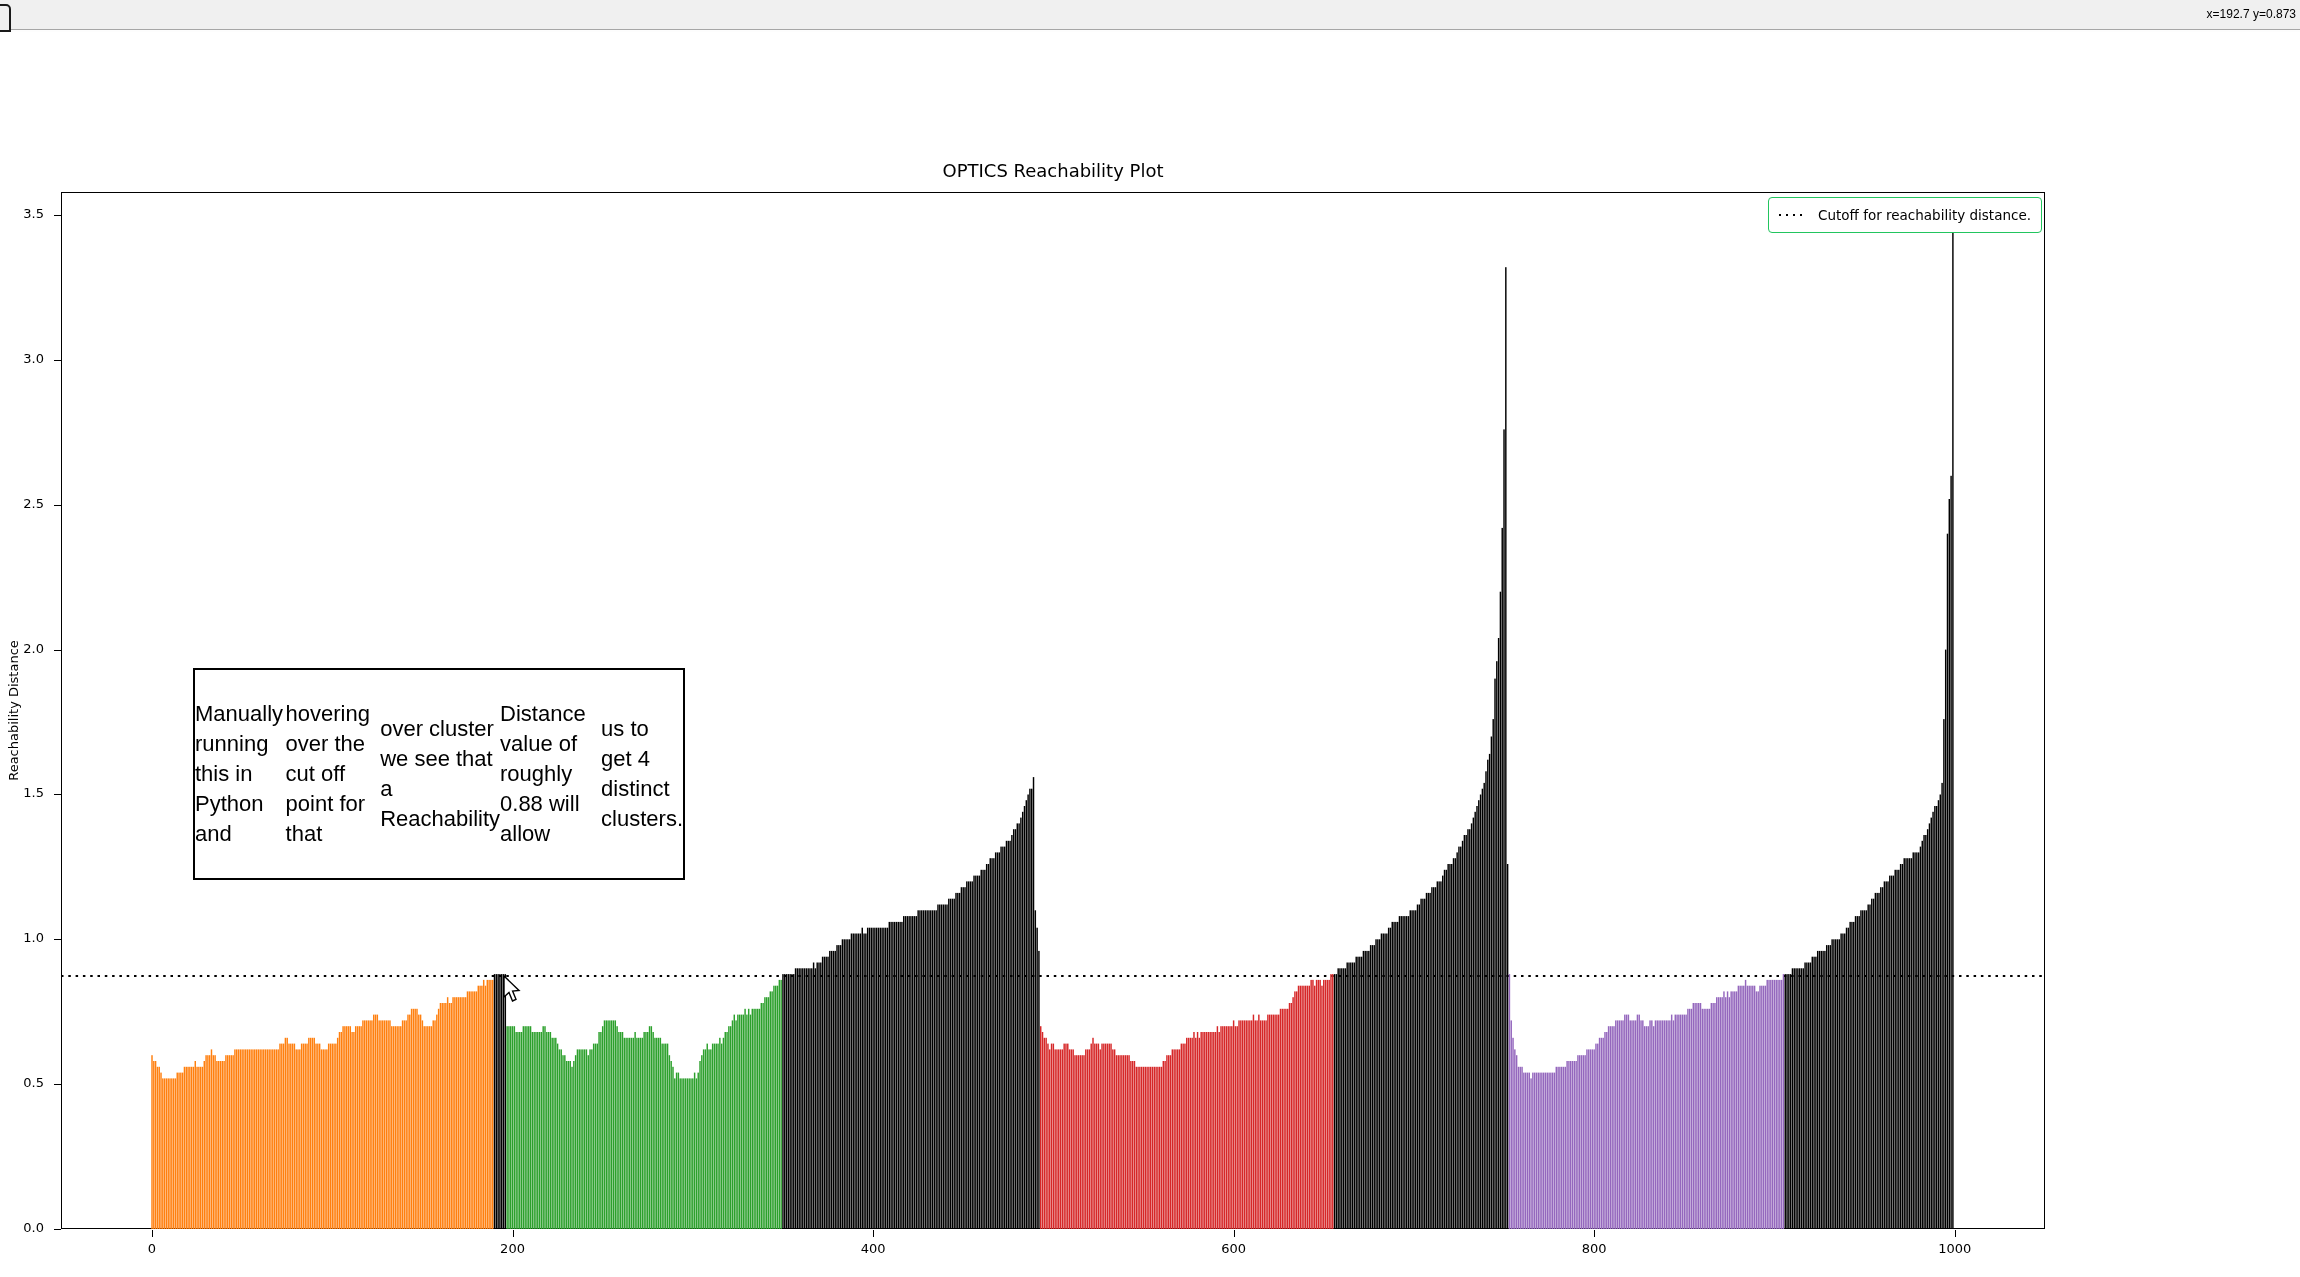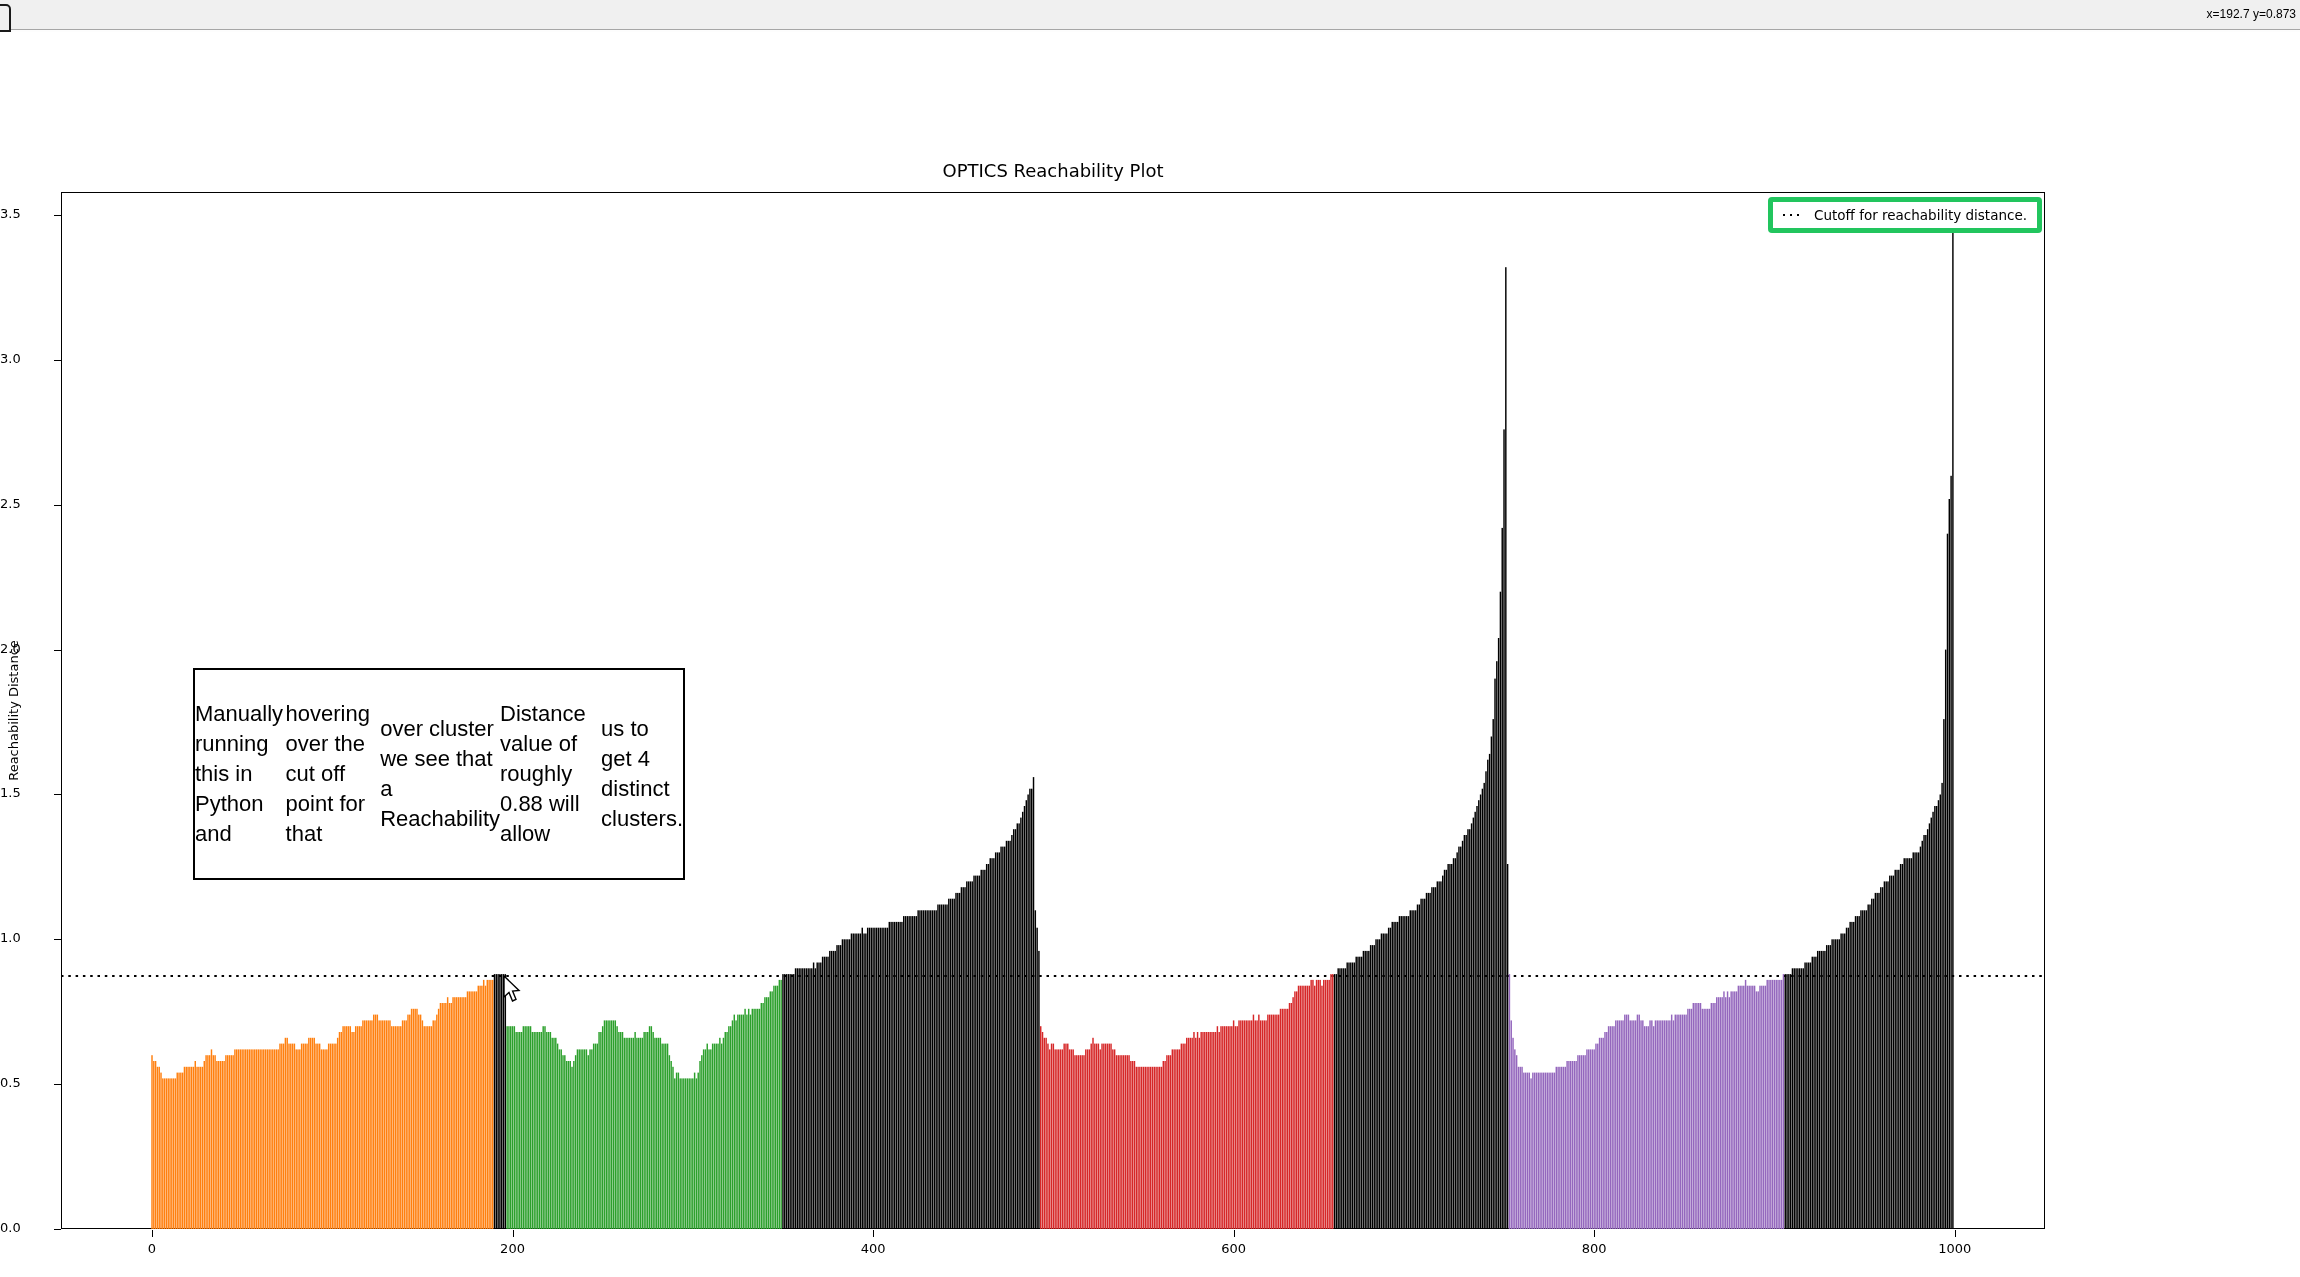--- a/index.html
+++ b/index.html
@@ -14,28 +14,28 @@
            font-size:12px;color:#000;}
   
   #plot-box{position:absolute;left:61px;top:192px;width:1984px;height:1037px;
             border:1px solid #000;box-sizing:border-box;background:#fff;}
   #chart-title{position:absolute;left:61px;top:160px;width:1984px;text-align:center;
                font-size:18px;color:#000;}
   #ylabel{position:absolute;left:-117px;top:703px;width:260px;text-align:center;
           transform:rotate(-90deg);transform-origin:center;font-size:13px;color:#000;}
   #xlabel{position:absolute;left:61px;top:1252px;width:1984px;text-align:center;
           font-size:13px;color:#000;}
-  .ytick-label{position:absolute;width:44px;font-size:13px;color:#000;}
+  .ytick-label{position:absolute;width:44px;text-align:right;font-size:13px;color:#000;}
   .xtick-label{position:absolute;width:60px;text-align:center;font-size:13px;color:#000;}
   .ytick-mark{position:absolute;height:1px;width:7px;background:#000;}
   .xtick-mark{position:absolute;width:1px;height:7px;background:#000;}
   #bars-svg{position:absolute;left:0;top:0;z-index:5;}
   
   #legend{position:absolute;left:1768px;top:197px;width:274px;height:36px;z-index:10;
-          background:#fff;border:5px solid #22c55e;border-radius:4px;box-sizing:border-box;
+          background:#fff;border:1px solid #22c55e;border-radius:4px;box-sizing:border-box;
           display:flex;align-items:center;padding:0 10px;}
   #legend-swatch{display:inline-block;width:34px;height:2px;margin-right:12px;
      background:repeating-linear-gradient(90deg,#000 0 2.5px,transparent 2.5px 7px);}
   #legend-label{font-size:13.5px;color:#000;white-space:nowrap;}
   
   #annotation{position:absolute;left:193px;top:668px;width:492px;height:212px;z-index:12;
               background:#fff;border:2px solid #000;box-sizing:border-box;
               display:flex;flex-direction:row;justify-content:center;align-items:center;
               font-family:"Liberation Sans",sans-serif;font-size:22px;line-height:30px;color:#000;}
   #cursor{position:absolute;z-index:30;}

